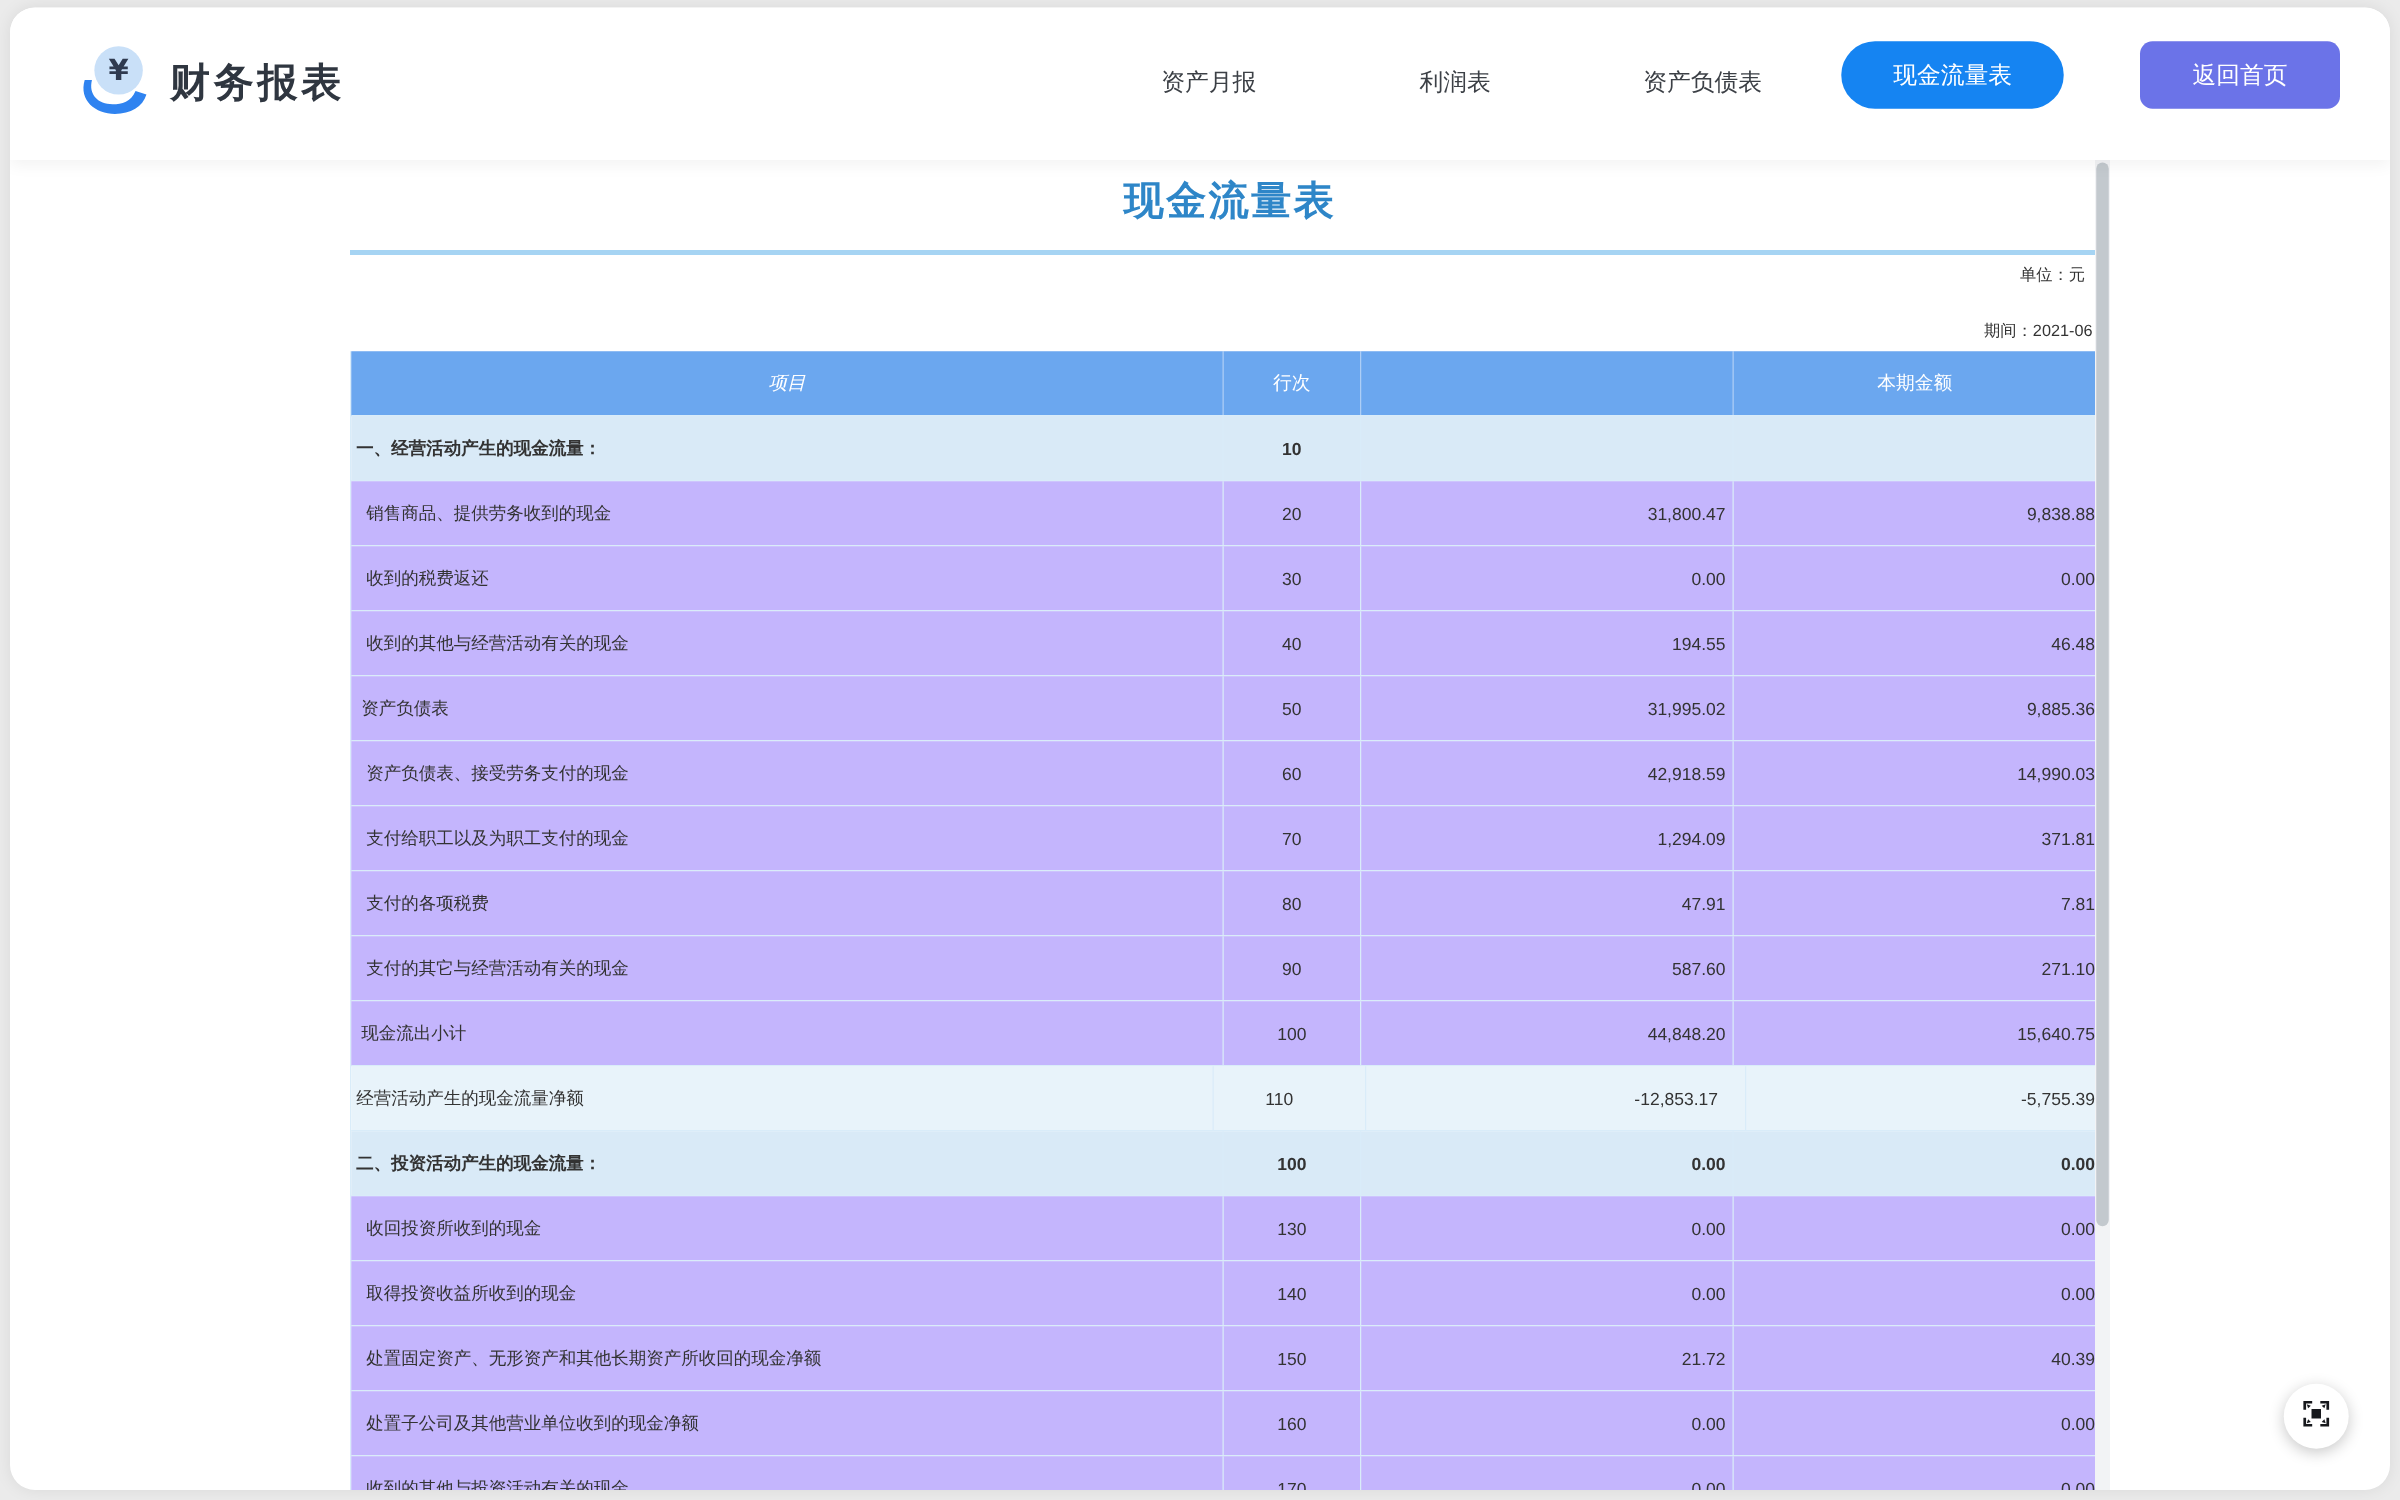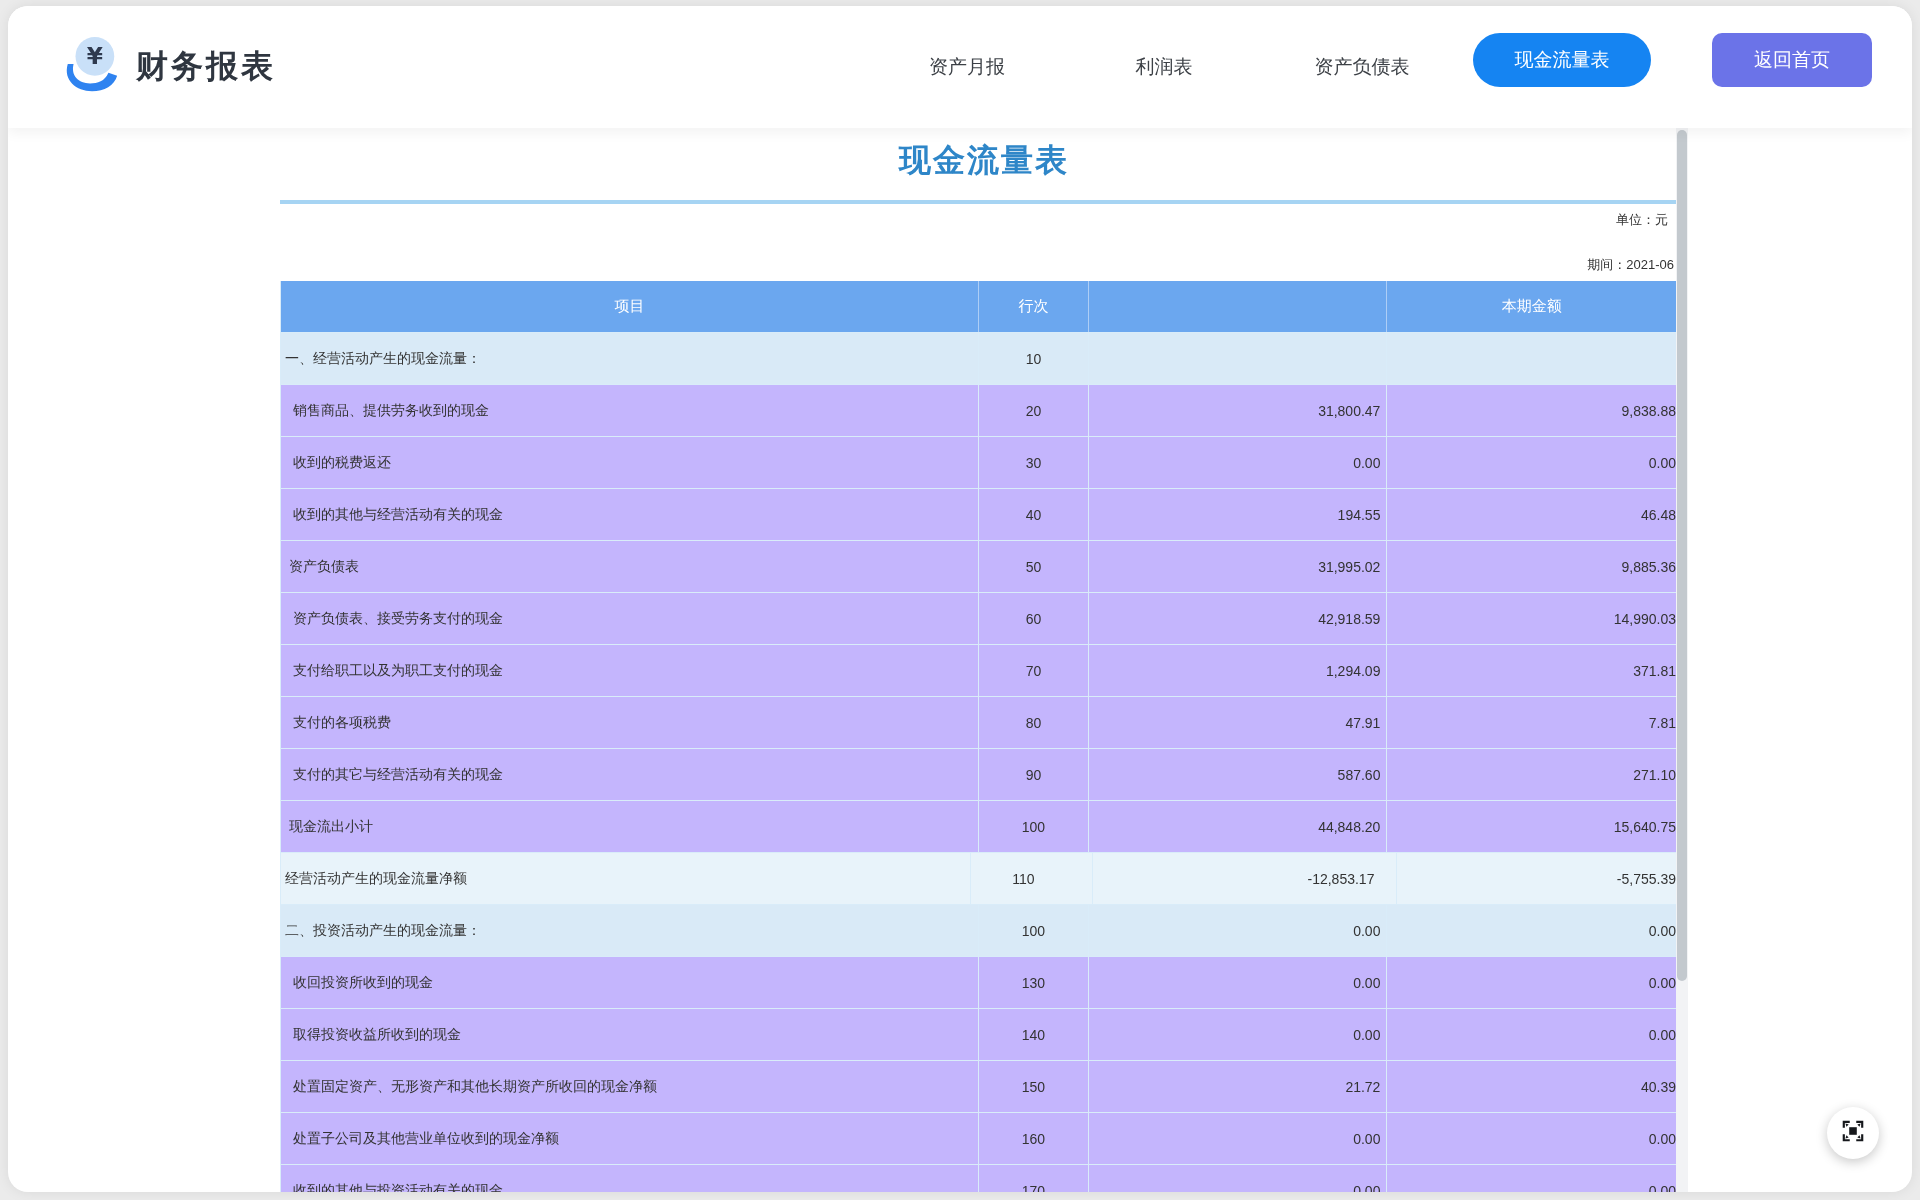--- a/index.html
+++ b/index.html
@@ -90,22 +90,22 @@
   .cell{
     display:flex;align-items:center;font-size:14px;overflow:hidden;
   }
   .cell + .cell{border-left:1px solid var(--tbl-border);}
   .thead .cell{font-size:15px;justify-content:center;}
   .thead .cell + .cell{border-left:1px solid rgba(255,255,255,.45);}
   .cell-item{width:698px;padding-left:12px;justify-content:flex-start;}
   .cell-line{width:110px;justify-content:center;}
   .cell-amt1{width:299px;justify-content:flex-end;padding-right:6px;}
   .cell-amt2{width:295px;justify-content:flex-end;padding-right:5px;}
-  .thead .cell-item{padding-left:0;justify-content:center;}
-  .type-section{background:var(--section-blue);}
+  .thead .cell-item{padding-left:0;justify-content:center;font-style:italic;}
+  .type-section{background:var(--section-blue);font-weight:bold;}
   .type-section .cell-item{padding-left:4px;}
   .type-net{background:var(--net-blue);gap:16px;}
   .type-net .cell-item{padding-left:4px;}
   .type-subtotal .cell-item{padding-left:8px;}
   
   .scrollbar{
     position:absolute;right:0;top:0;bottom:0;width:12px;
     background:#f2f3f5;
   }
   .scrollbar-thumb{

